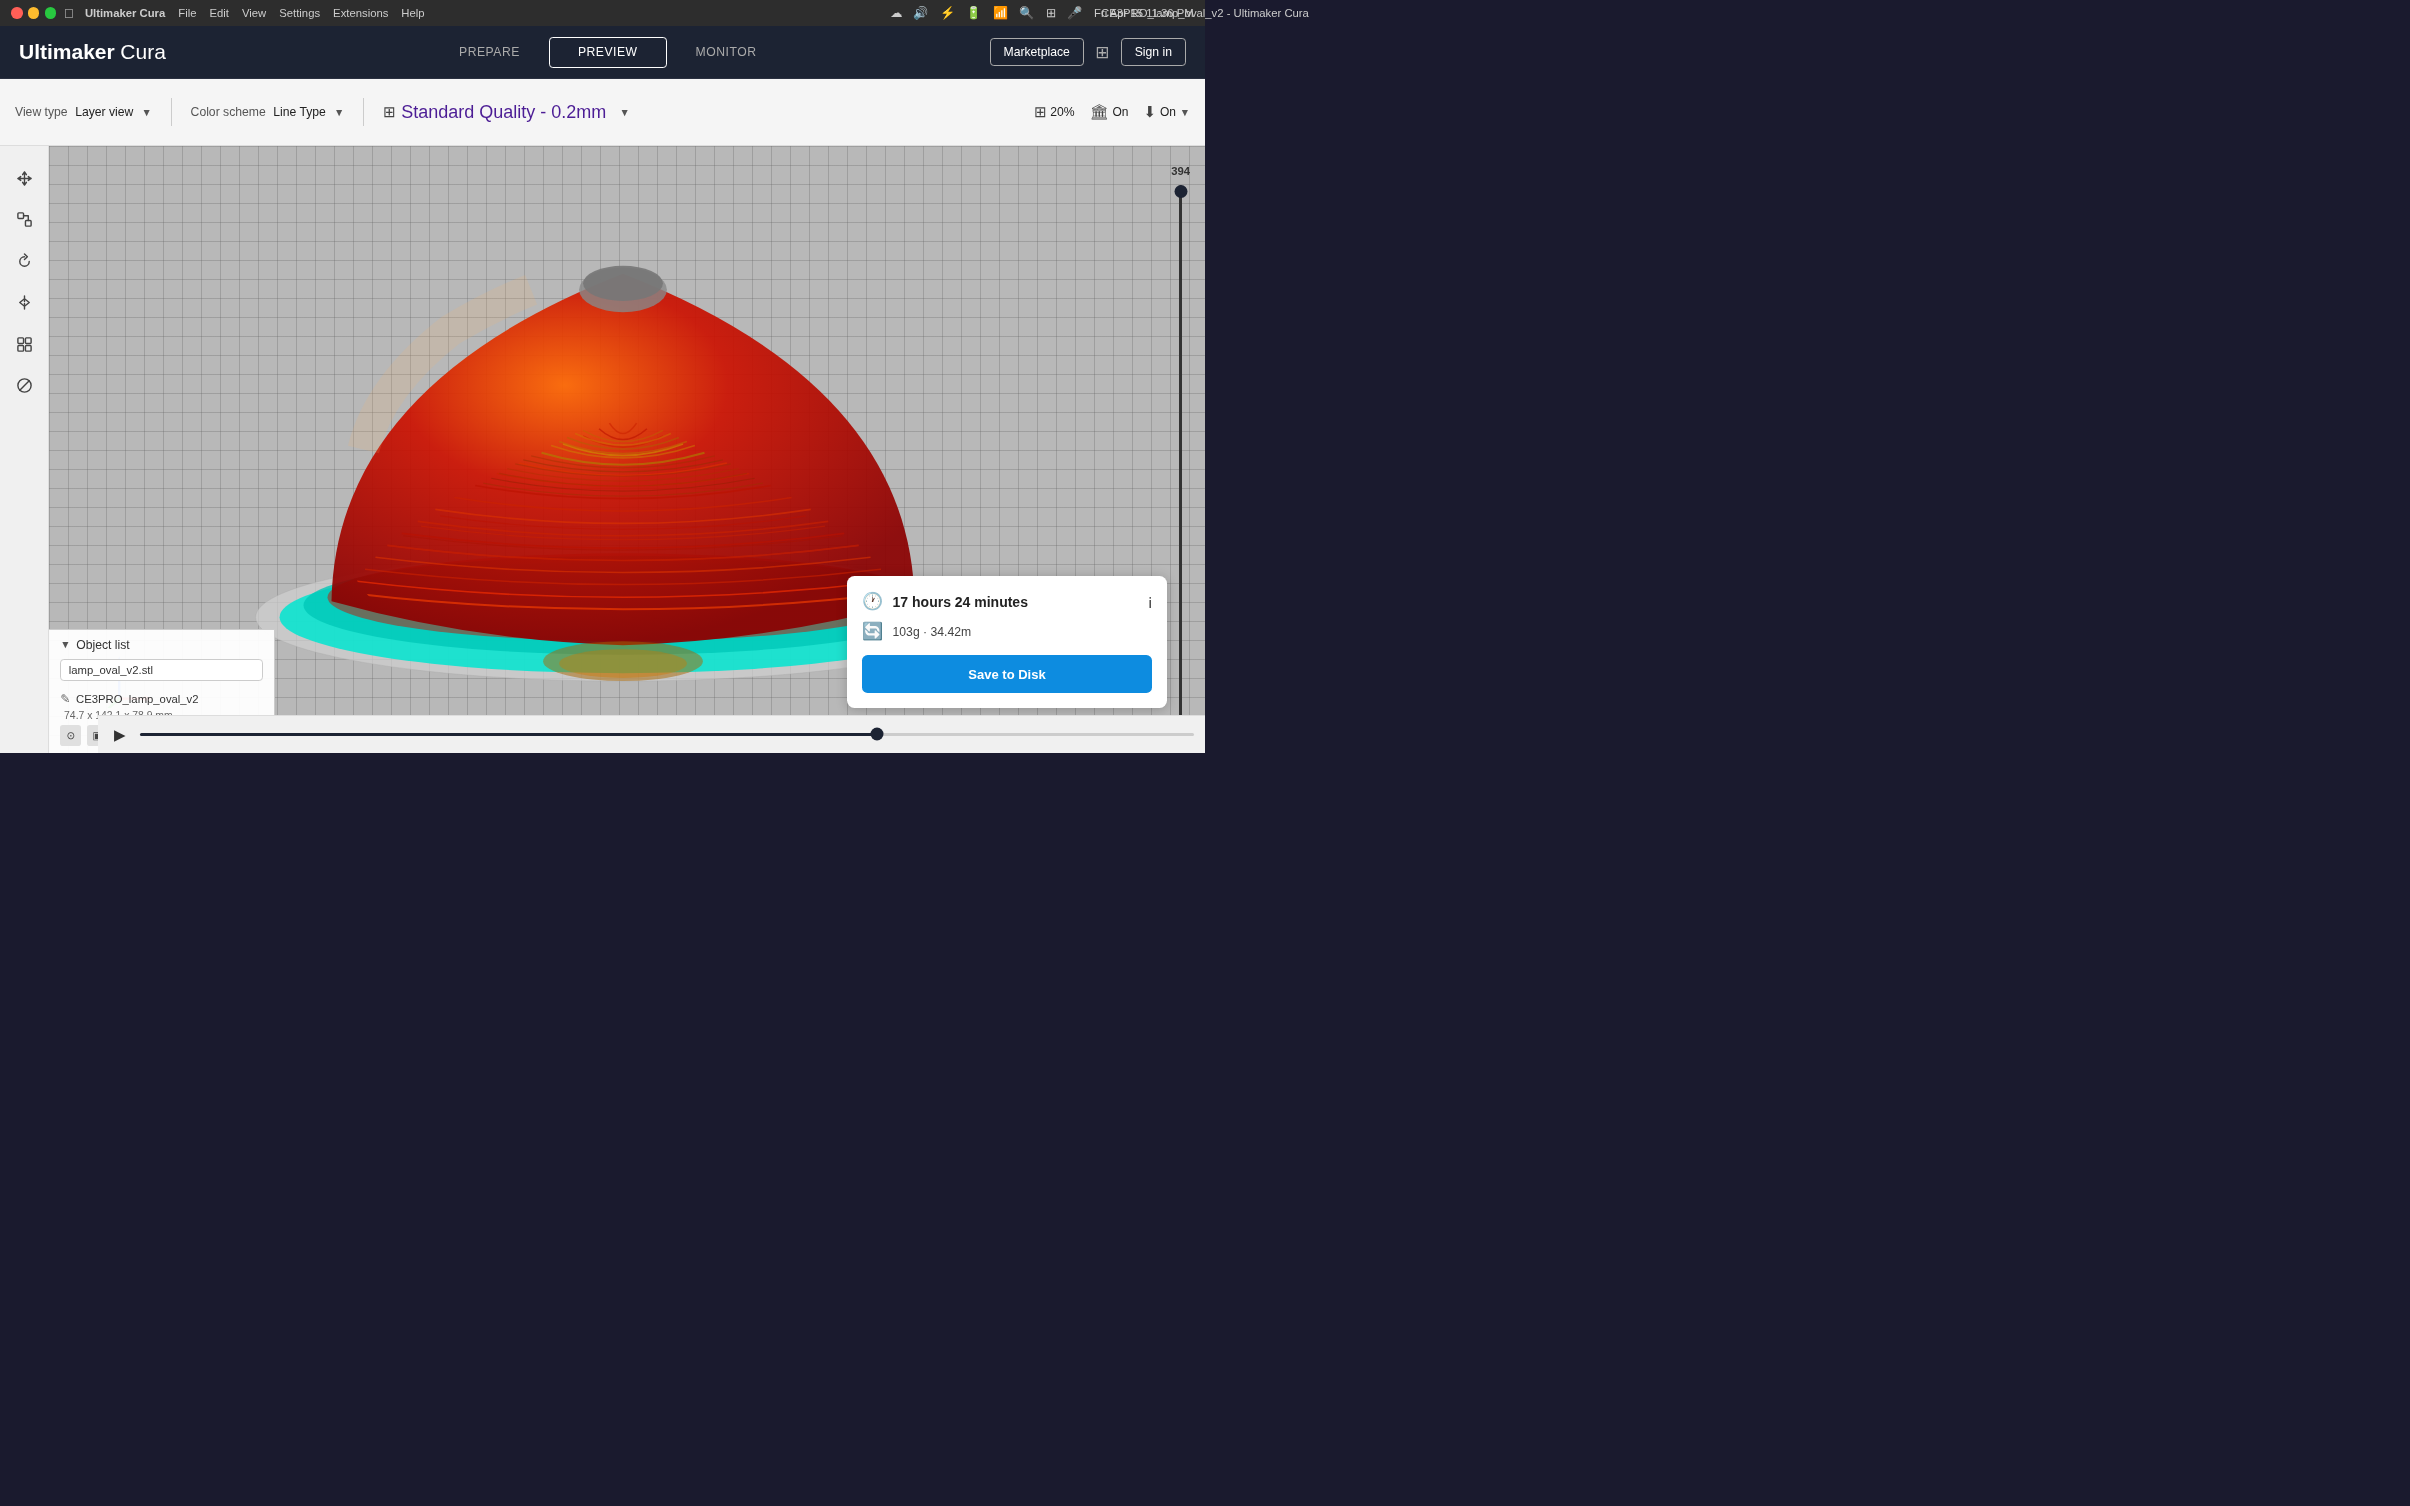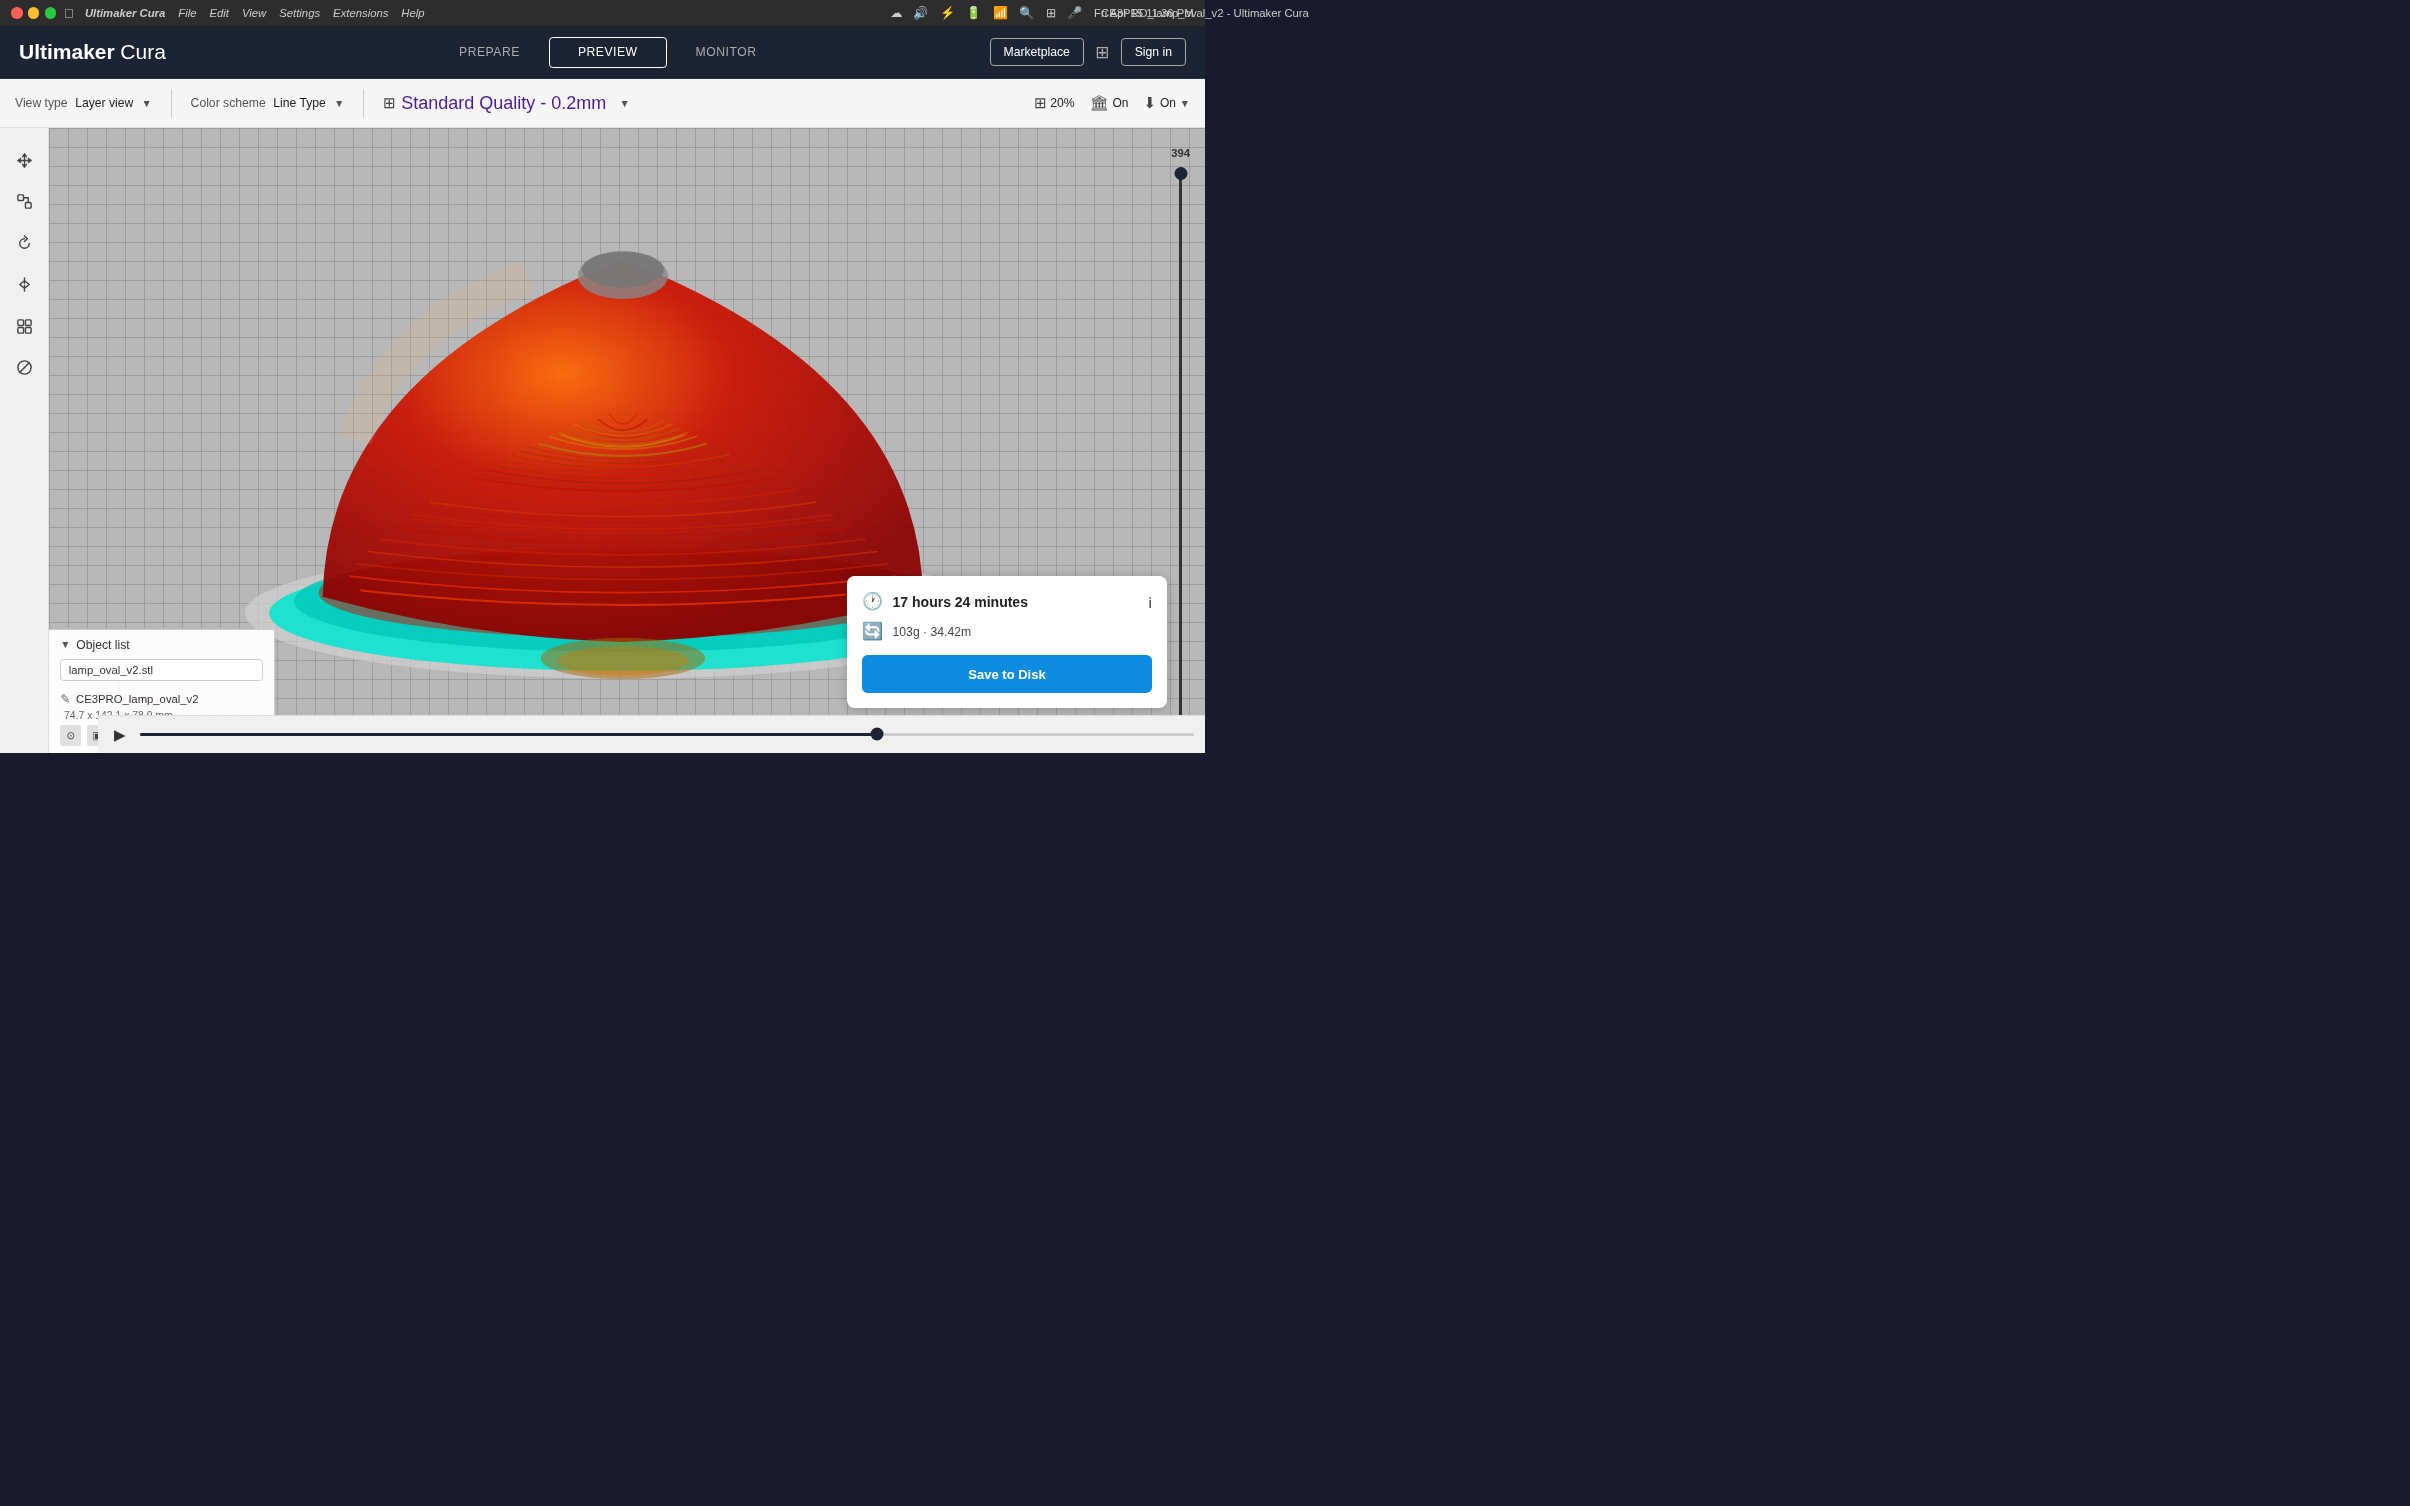--- a/index.html
+++ b/index.html
@@ -57,21 +57,20 @@
     }
     .apple-menu {
       color: #ccc;
       font-size: 13px;
       margin-right: 3.8px;
     }
     .menu-items {
       display: flex;
       gap: 13px;
       align-items: center;
-      font-style: italic;
     }
     .menu-item {
       color: #ccc;
       font-size: 11.3px;
       font-weight: 400;
     }
     .menu-item.bold { font-weight: 600; }
 
     
     .app {
@@ -150,21 +149,21 @@
       color: white;
       background: transparent;
       padding: 5.6px 13px;
       border-radius: 3.8px;
       font-size: 12.2px;
       cursor: pointer;
     }
 
     
     .toolbar {
-      height: 49px;
+      height: 67px;
       background: #f5f5f5;
       display: flex;
       align-items: center;
       padding: 0 15px;
       gap: 19px;
       border-bottom: 0.9px solid #ddd;
     }
     .toolbar-group {
       display: flex;
       align-items: center;

